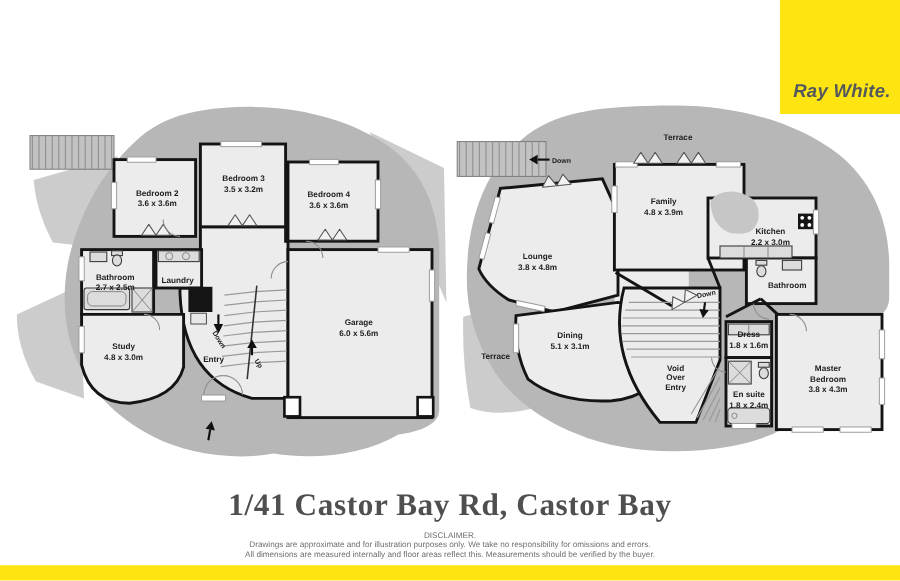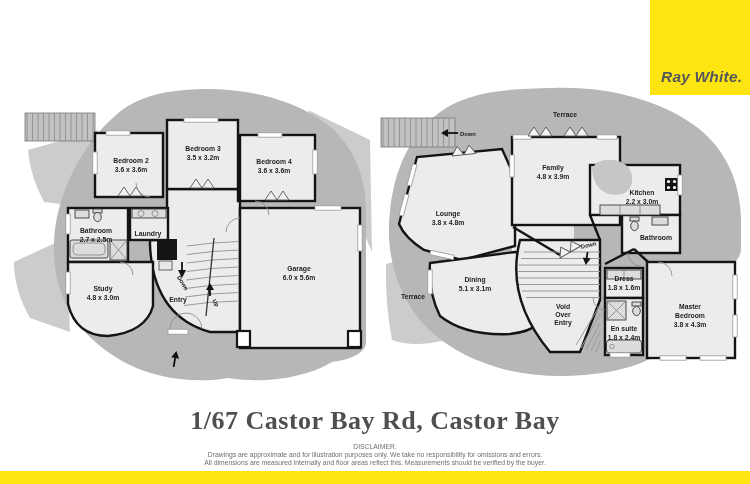--- a/index.html
+++ b/index.html
@@ -266,21 +266,21 @@
     <text class="rlabel" x="690" y="309">Master</text>
     <text class="rlabel" x="690" y="318">Bedroom</text>
     <text class="rlabel" x="690" y="327">3.8 x 4.3m</text>
   </g>
 </svg>
 
   <div class="logo">
     <span>Ray White.</span>
   </div>
 
-  <div class="title">1/67 Castor Bay Rd, Castor Bay</div>
+  <div class="title">1/41 Castor Bay Rd, Castor Bay</div>
 
   <div class="disclaimer">
     <div>DISCLAIMER.</div>
     <div>Drawings are approximate and for illustration purposes only. We take no responsibility for omissions and errors.</div>
     <div>All dimensions are measured internally and floor areas reflect this. Measurements should be verified by the buyer.</div>
   </div>
 
   <div class="bottom-bar"></div>
 </div>
 

